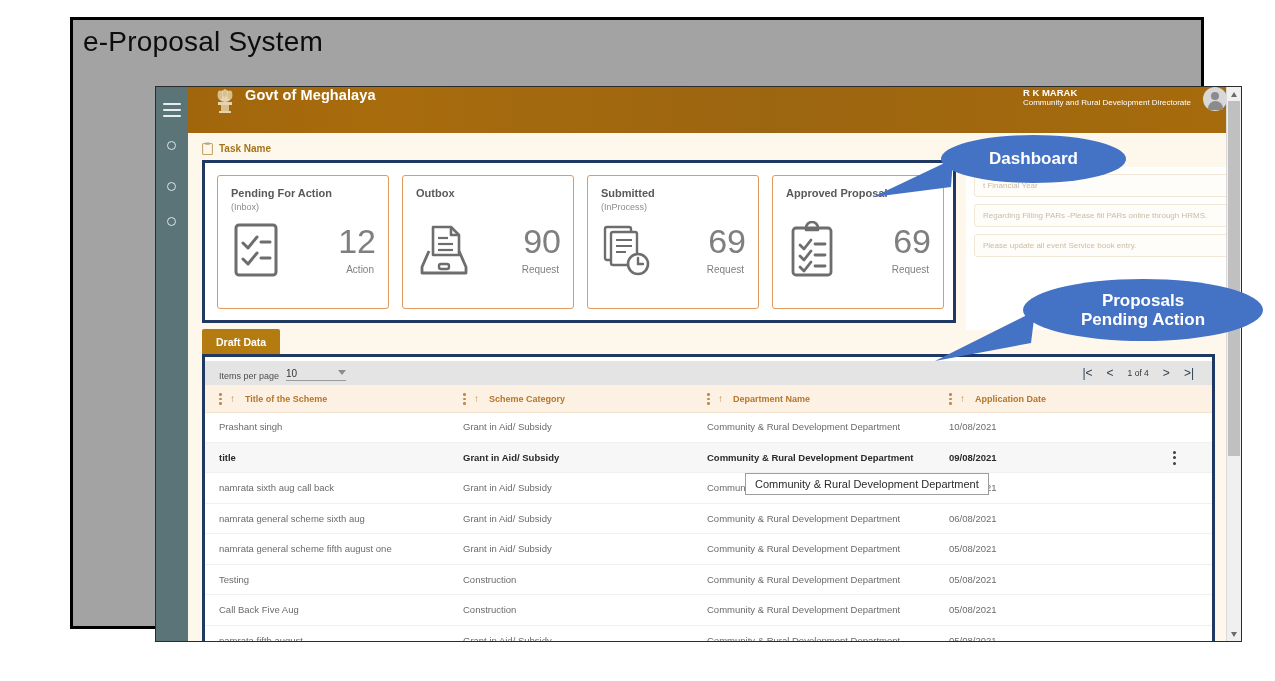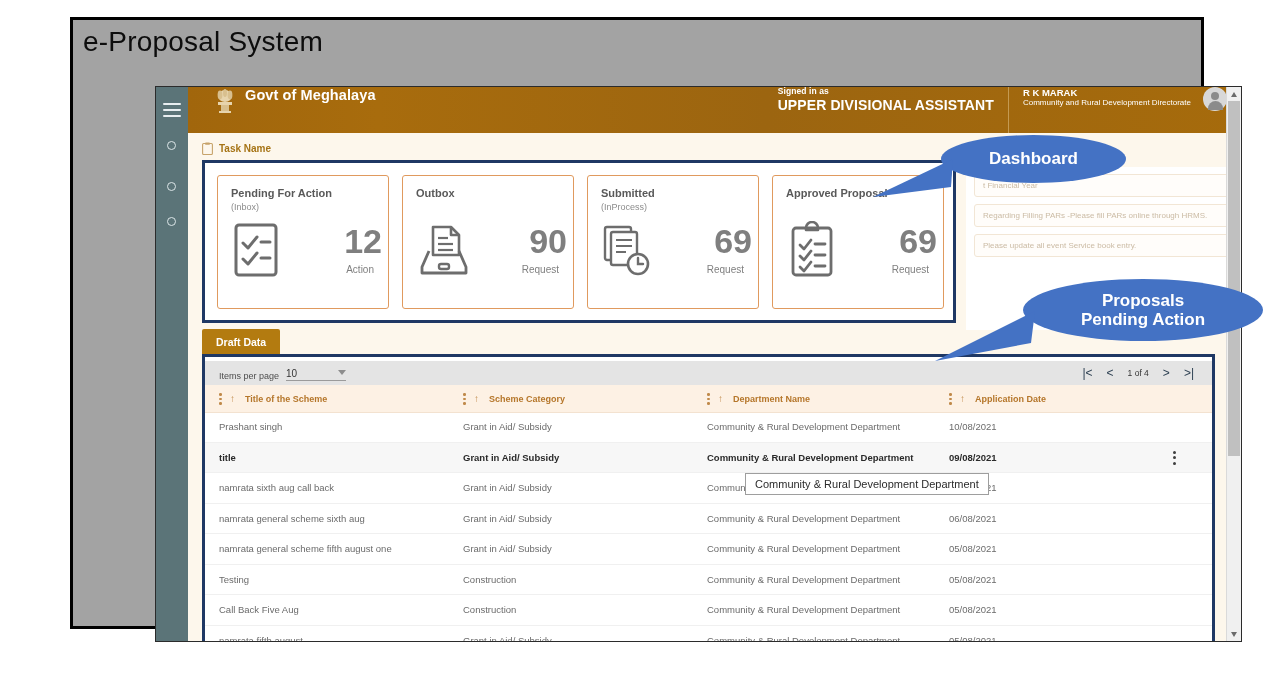--- a/index.html
+++ b/index.html
@@ -73,21 +73,21 @@
     position:absolute;left:14px;top:27px;width:754px;height:163px;
     border:3px solid #1f3864;background:#ffffff;box-sizing:border-box;
   }
   .card{
     position:absolute;top:12px;width:172px;height:134px;background:#fff;
     border:1px solid #e09a5e;border-radius:3px;box-sizing:border-box;
   }
   .card-title{position:absolute;left:13px;top:11px;font-size:11px;color:#595959;font-weight:bold;}
   .card-sub{position:absolute;left:13px;top:26px;font-size:9px;color:#8c8c8c;}
   .card-icon{position:absolute;left:14px;top:45px;width:54px;height:58px;}
-  .card-count{position:absolute;right:6px;top:48px;font-size:34px;color:#7f7f7f;font-weight:700;line-height:1;}
+  .card-count{position:absolute;right:12px;top:48px;font-size:34px;color:#7f7f7f;font-weight:400;line-height:1;}
   .card-unit{position:absolute;right:14px;top:88px;font-size:10px;color:#7f7f7f;}
   
   #notice-panel{
     position:absolute;left:778px;top:34px;width:282px;height:163px;background:#ffffff;
   }
   .notice{
     margin:7px 8px 0 8px;border:1px solid #f2e6d5;border-radius:3px;background:#fffdfa;
     padding:6px 8px;font-size:8px;color:#cbbba4;
   }
   
@@ -203,24 +203,20 @@
             <ellipse cx="11" cy="6" rx="2" ry="4" fill="#d8bf8e"></ellipse>
             <ellipse cx="6" cy="8" rx="2.4" ry="4.4" fill="#d8bf8e"></ellipse>
             <ellipse cx="16" cy="8" rx="2.4" ry="4.4" fill="#d8bf8e"></ellipse>
             <rect x="4" y="15" width="14" height="3" fill="#e7d4ad"></rect>
             <rect x="7" y="18" width="8" height="6" fill="#d8bf8e"></rect>
             <rect x="5" y="24" width="12" height="2" fill="#e7d4ad"></rect>
           </svg>
         </div>
         <div id="brand">Govt of Meghalaya</div>
         <div class="tb-spacer"></div>
-        <div id="signed-block">
-          <div id="signed-label">Signed in as</div>
-          <div id="signed-role">UPPER DIVISIONAL ASSISTANT</div>
-        </div>
         <div id="user-block">
           <div id="user-name">R K MARAK</div>
           <div id="user-dept">Community and Rural Development Directorate</div>
         </div>
         <div id="avatar"></div>
       </div>
 
       <div id="content">
 
         <div id="task-name-bar">

